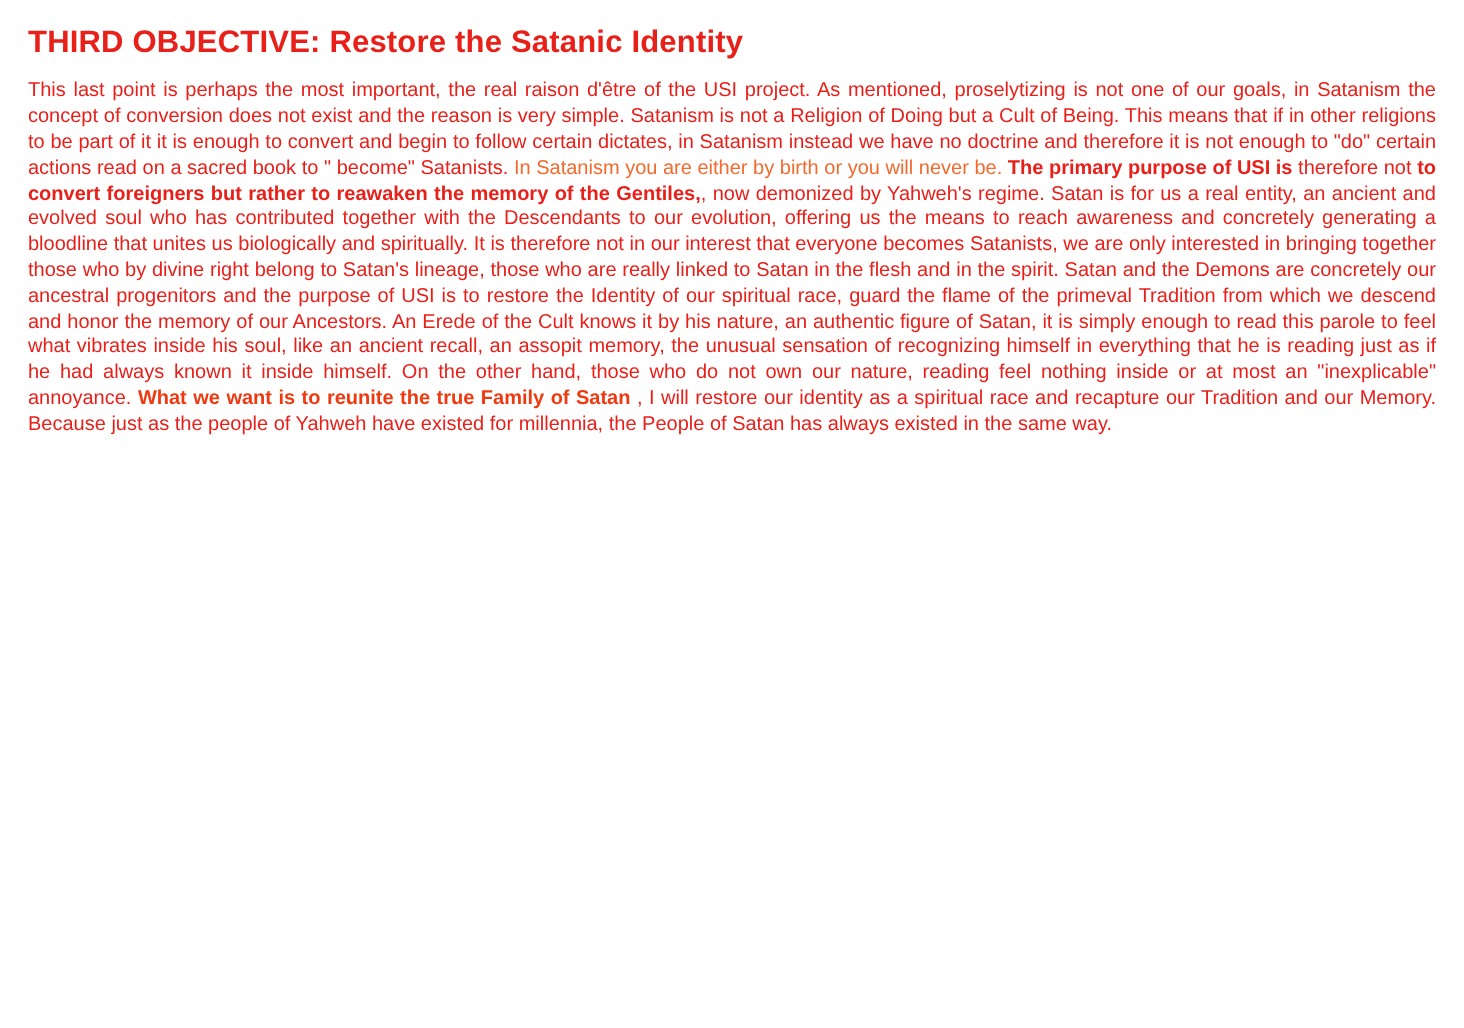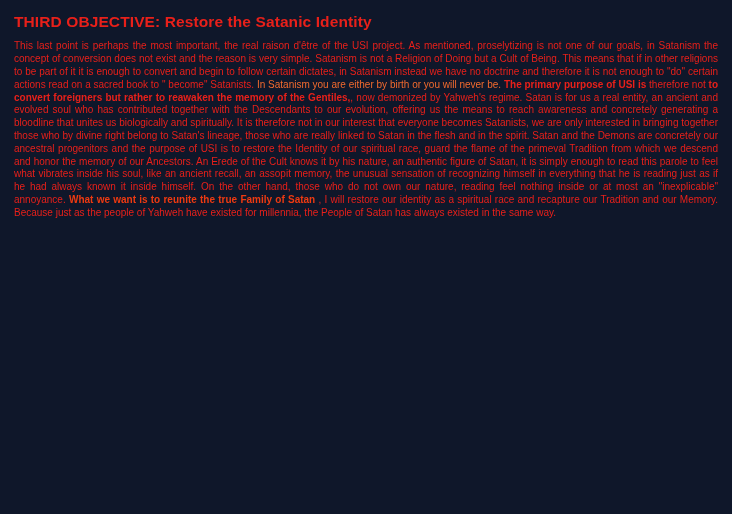--- a/index.html
+++ b/index.html
@@ -10,21 +10,21 @@
   body {
     width: 732px;
     height: 514px;
     overflow: hidden;
     font-family: "Liberation Sans", sans-serif;
   }
   .page {
     box-sizing: border-box;
     width: 732px;
     height: 514px;
-    background: #0f172a;
+    background: #ffffff;
     padding: 12px 14px 10px 14px;
   }
   .heading {
     color: #e8201a;
     font-weight: bold;
     font-size: 15.5px;
     line-height: 1.25;
     margin: 0 0 9px 0;
     letter-spacing: 0.1px;
   }

